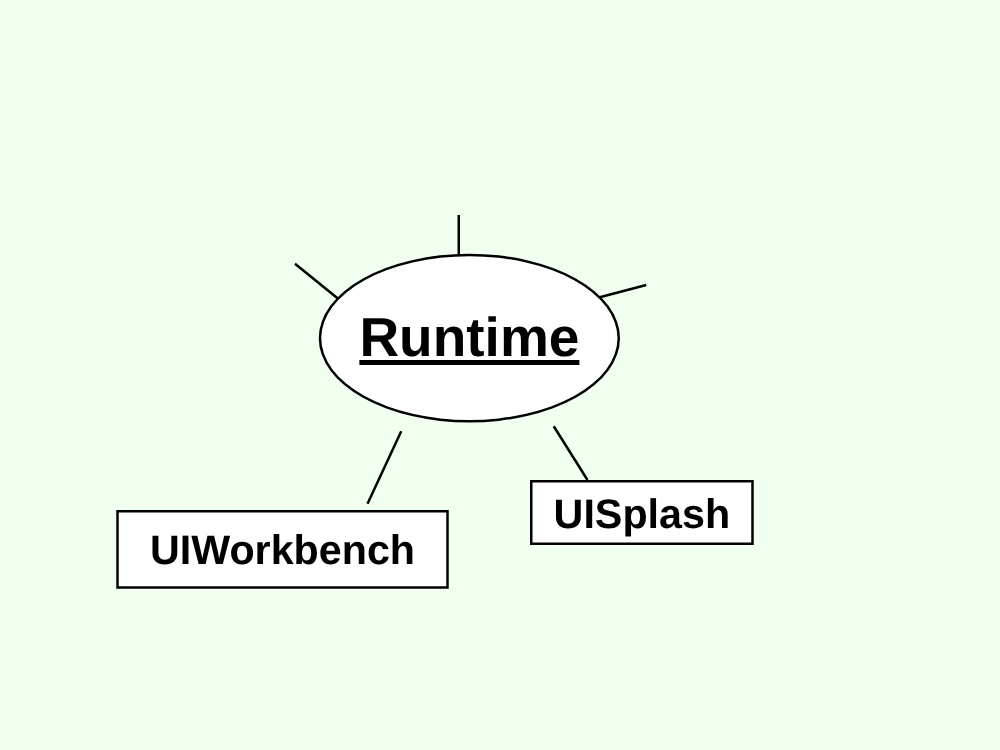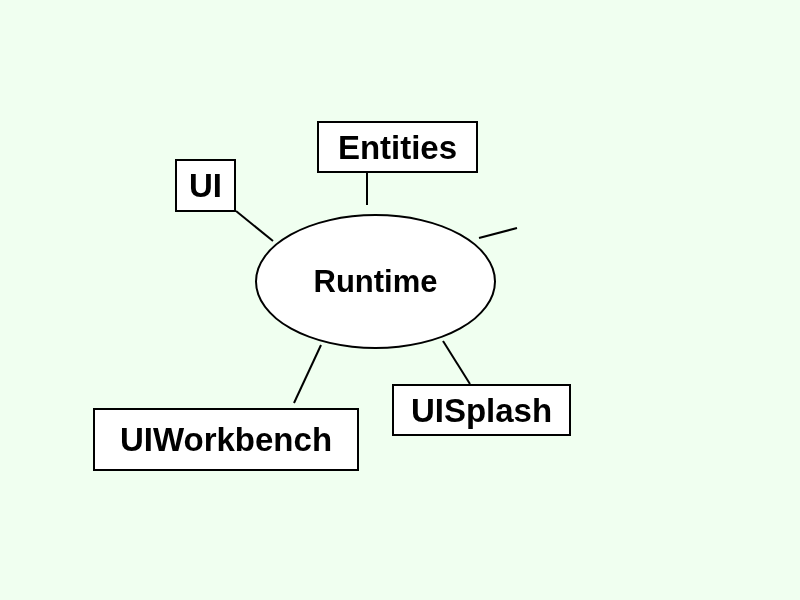--- a/index.html
+++ b/index.html
@@ -48,48 +48,42 @@
     border-radius: 50%;
   }
   .node-label {
     display: block;
     line-height: 1;
   }
   
   #node-entities   { left: 317px; top: 121px; width: 161px; height: 52px;  font-size: 33px; }
   #node-ui         { left: 175px; top: 159px; width: 61px;  height: 53px;  font-size: 33px; }
   #node-settings   { left: 517px; top: 207px; width: 173px; height: 56px;  font-size: 33px; }
-  #node-runtime    { left: 255px; top: 214px; width: 241px; height: 135px; font-size: 31px; }
-  #node-uisplash   { left: 392px; top: 384px; width: 179px; height: 52px;  font-size: 33px; text-align: right; }
+  #node-runtime    { left: 255px; top: 203px; width: 241px; height: 135px; font-size: 44px; text-decoration: underline; }
+  #node-uisplash   { left: 424px; top: 384px; width: 179px; height: 52px;  font-size: 33px; text-align: right; }
   #node-uiworkbench{ left: 93px;  top: 408px; width: 266px; height: 63px;  font-size: 33px; }
 </style>
 </head>
 <body>
 
 <div id="canvas">
 
   <svg id="edges" viewBox="0 0 800 600" xmlns="http://www.w3.org/2000/svg">
     <line x1="367" y1="205" x2="367" y2="172" stroke="#000000" stroke-width="2"></line>
     <line x1="273" y1="241" x2="236" y2="211" stroke="#000000" stroke-width="2"></line>
     <line x1="479" y1="238" x2="517" y2="228" stroke="#000000" stroke-width="2"></line>
     <line x1="443" y1="341" x2="470" y2="384" stroke="#000000" stroke-width="2"></line>
     <line x1="321" y1="345" x2="294" y2="403" stroke="#000000" stroke-width="2"></line>
   </svg>
 
   <div id="node-runtime" class="node ellipse">
     <span class="node-label">Runtime</span>
   </div>
 
-  <div id="node-entities" class="node rect">
-    <span class="node-label">Entities</span>
-  </div>
 
-  <div id="node-ui" class="node rect">
-    <span class="node-label">UI</span>
-  </div>
 
 
   <div id="node-uisplash" class="node rect">
     <span class="node-label">UISplash</span>
   </div>
 
   <div id="node-uiworkbench" class="node rect">
     <span class="node-label">UIWorkbench</span>
   </div>
 

